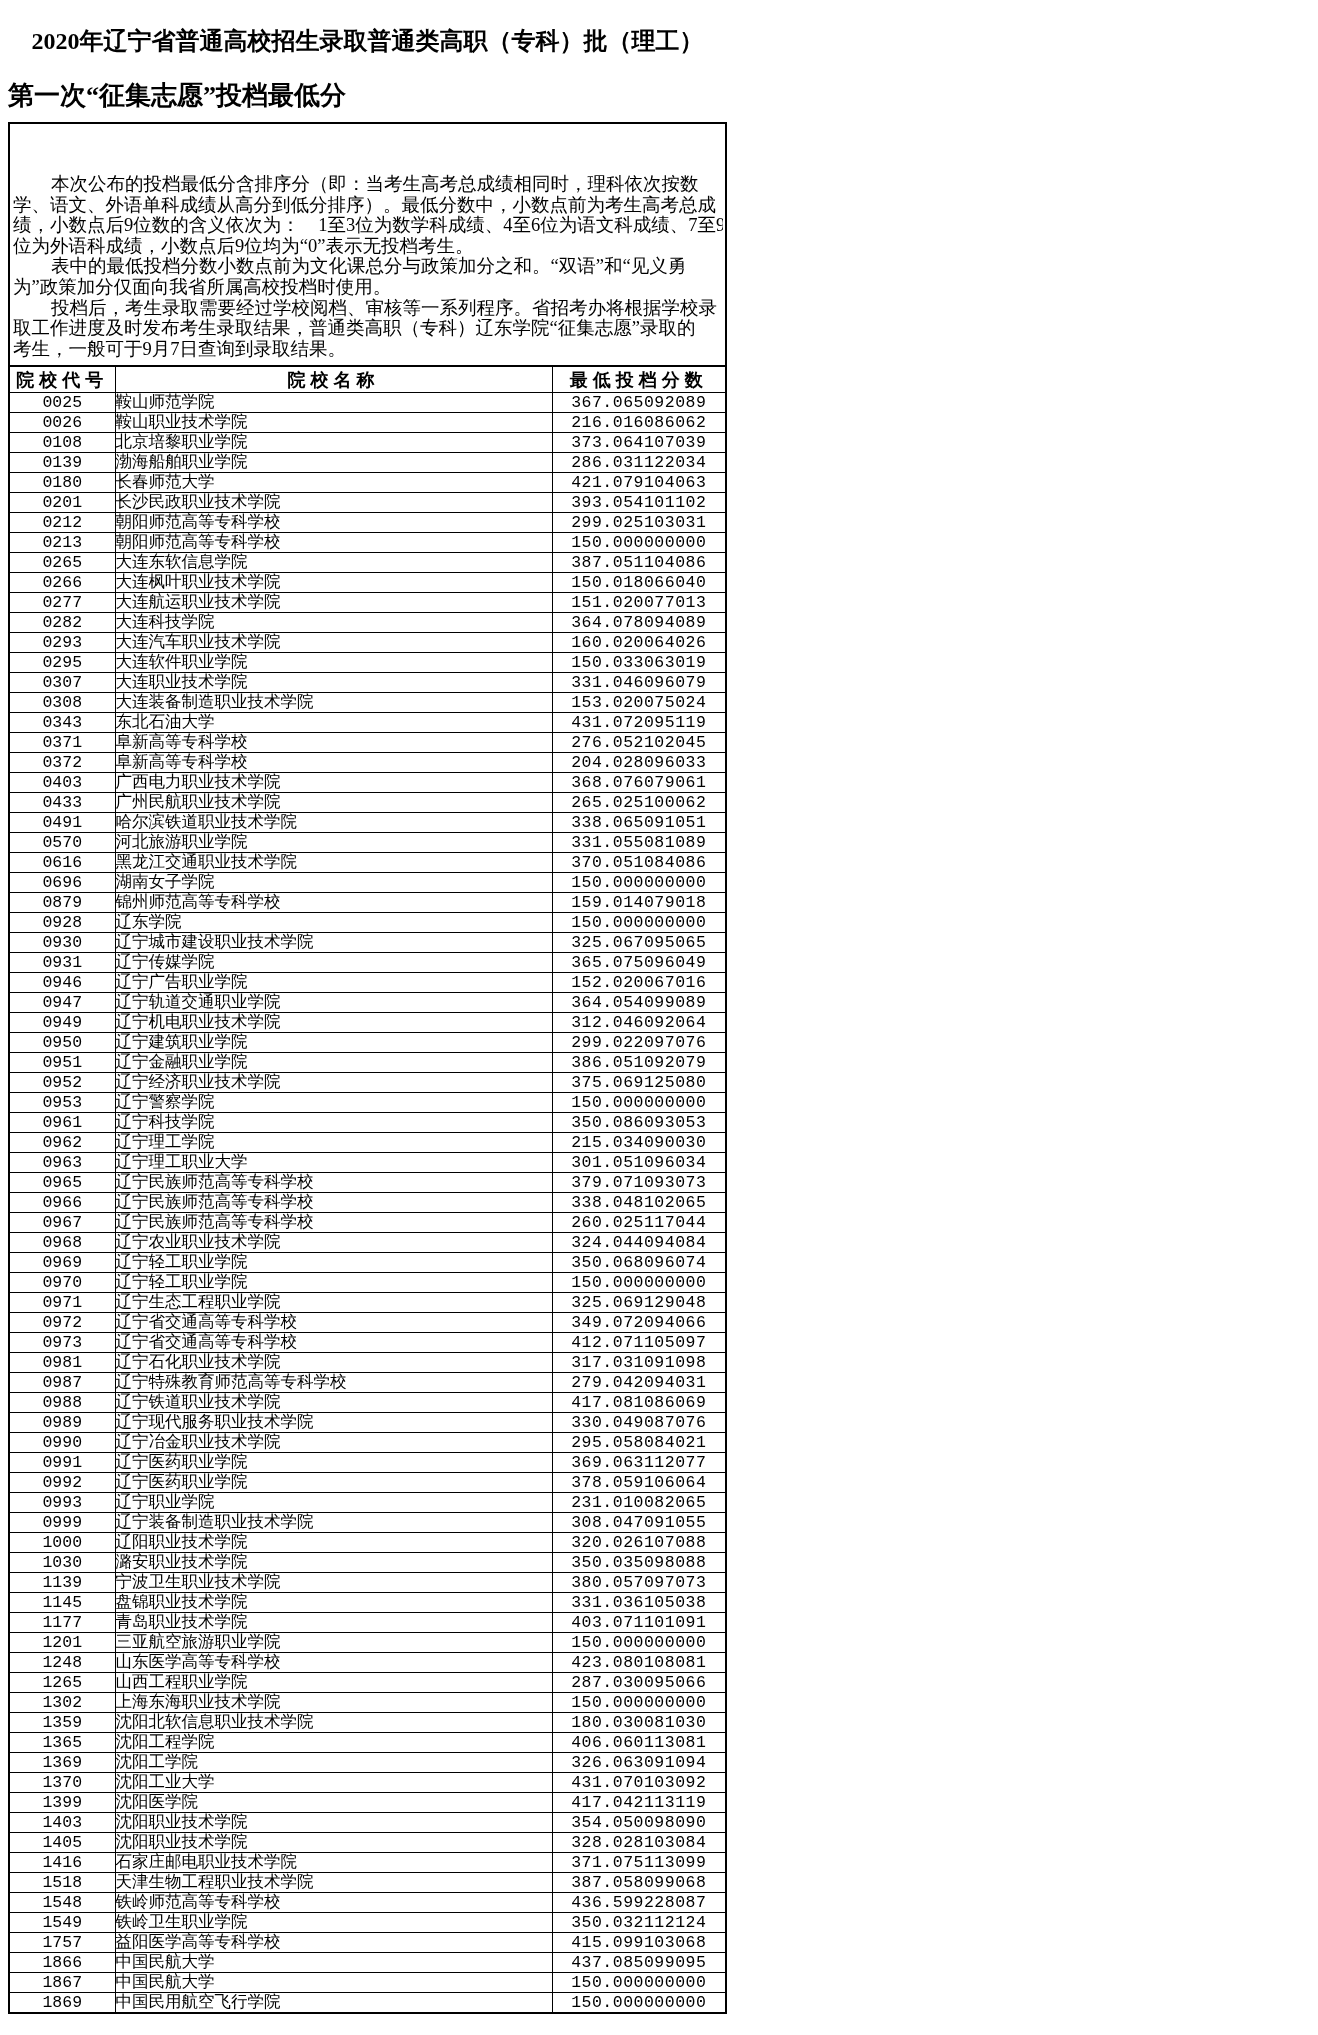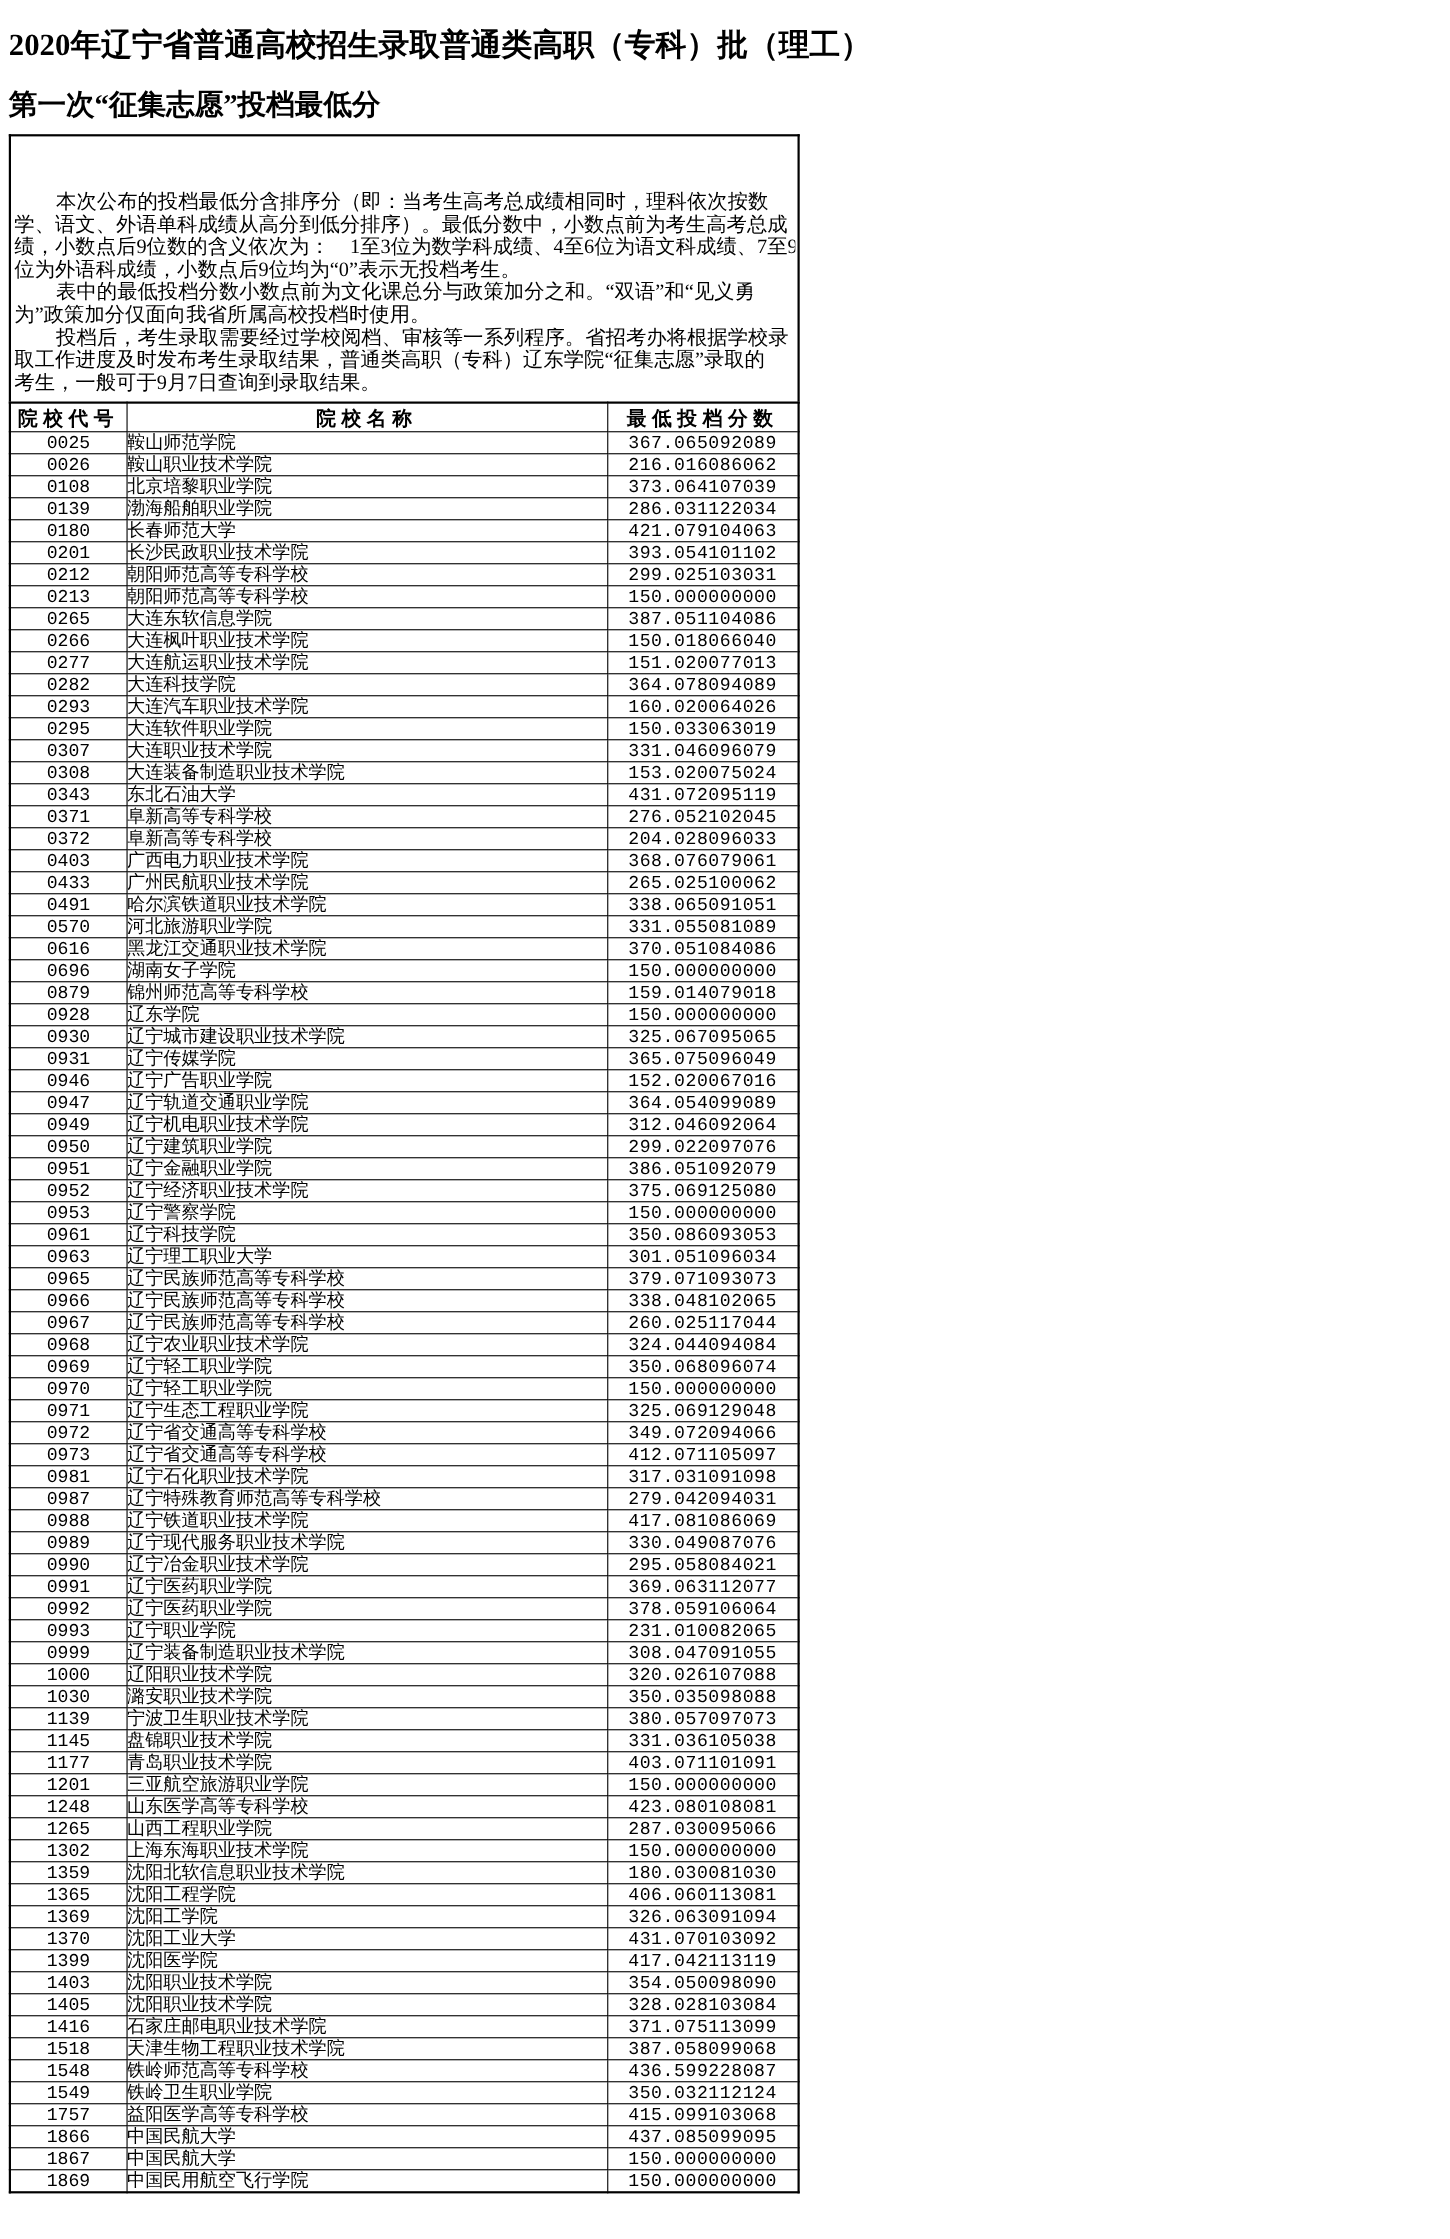--- a/index.html
+++ b/index.html
@@ -14,21 +14,21 @@
   }
   .content {
     position: absolute;
     left: 8px;
     top: 0;
     width: 719px;
   }
   .doc-title {
     margin-top: 27px;
     text-align: center;
-    font-size: 28px;
+    font-size: 24px;
     font-weight: bold;
     line-height: 29px;
     white-space: nowrap;
   }
   .doc-subtitle {
     margin-top: 24px;
     text-align: left;
     font-size: 26px;
     font-weight: bold;
     line-height: 31px;
@@ -296,20 +296,25 @@
             <td class="code-cell">0953</td>
             <td class="name-cell">辽宁警察学院</td>
             <td class="score-cell">150.000000000</td>
           </tr>
           <tr>
             <td class="code-cell">0961</td>
             <td class="name-cell">辽宁科技学院</td>
             <td class="score-cell">350.086093053</td>
           </tr>
           <tr>
+            <td class="code-cell">0962</td>
+            <td class="name-cell">辽宁理工学院</td>
+            <td class="score-cell">215.034090030</td>
+          </tr>
+          <tr>
             <td class="code-cell">0963</td>
             <td class="name-cell">辽宁理工职业大学</td>
             <td class="score-cell">301.051096034</td>
           </tr>
           <tr>
             <td class="code-cell">0965</td>
             <td class="name-cell">辽宁民族师范高等专科学校</td>
             <td class="score-cell">379.071093073</td>
           </tr>
           <tr>

